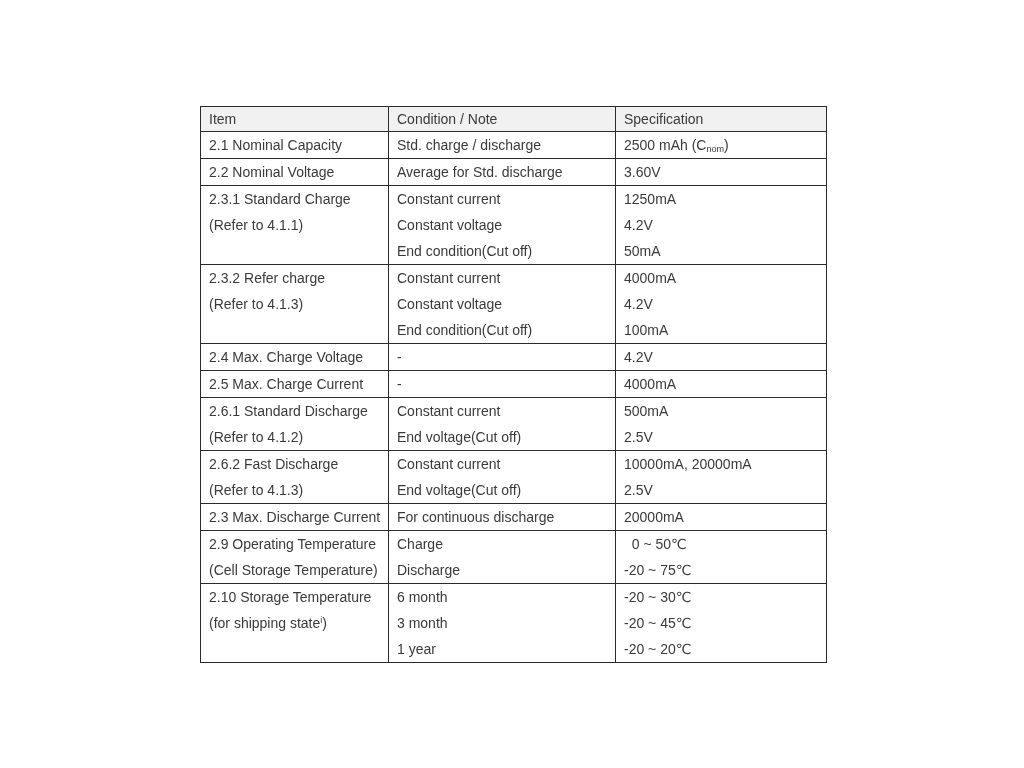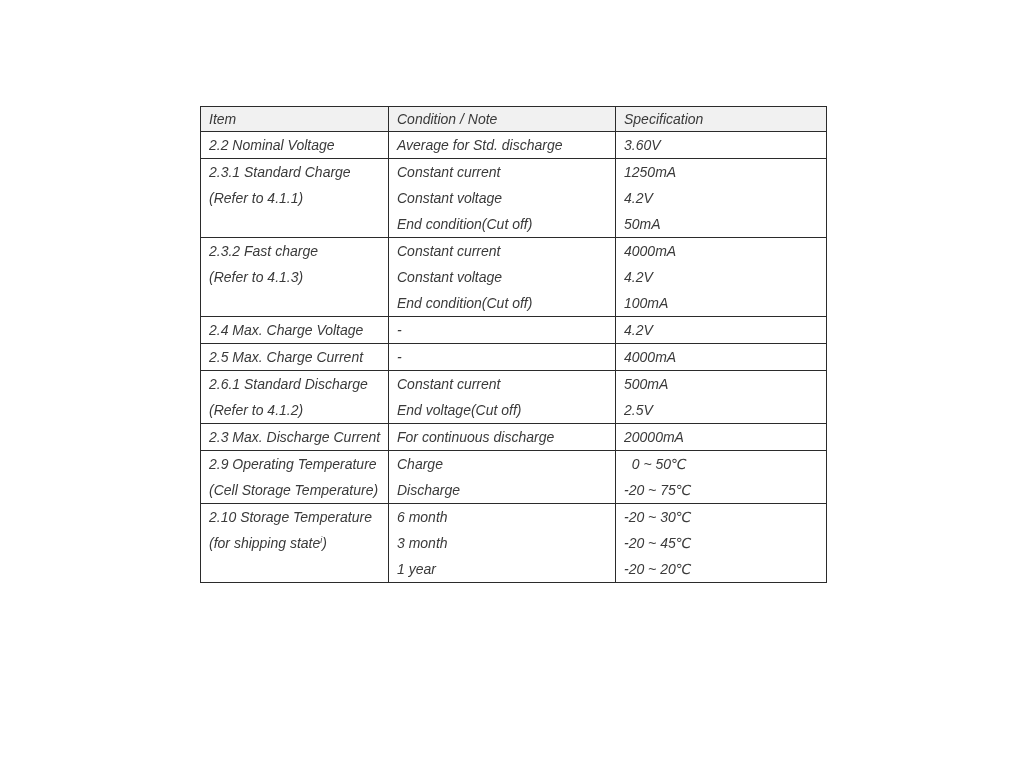--- a/index.html
+++ b/index.html
@@ -8,21 +8,21 @@
     --text-color: #3a3a3a;
     --page-bg: #ffffff;
   }
   *{ margin:0; padding:0; box-sizing:border-box; }
   html,body{
     width:1024px; height:768px;
     background: var(--page-bg);
     font-family: "Liberation Sans", "DejaVu Sans", sans-serif;
     overflow:hidden;
   }
-  .page{ position:relative; width:1024px; height:768px;font-style:italic; }
+  .page{ position:relative; width:1024px; height:768px; }
   table.spec{
     position:absolute; left:200px; top:106px;
     width:626px;
     border-collapse:collapse;
     table-layout:fixed;
     color:var(--text-color);
     font-size:14px;
   }
   table.spec th, table.spec td{
     border:1.5px solid var(--border-color);
@@ -62,20 +62,31 @@
     <thead>
       <tr>
         <th>Item</th>
         <th>Condition / Note</th>
         <th>Specification</th>
       </tr>
     </thead>
     <tbody>
         <tr>
           <td>
+            <div class="cell-line">2.1 Nominal Capacity</div>
+          </td>
+          <td>
+            <div class="cell-line">Std. charge / discharge</div>
+          </td>
+          <td>
+            <div class="cell-line">2500 mAh (C<sub>nom</sub>)</div>
+          </td>
+        </tr>
+        <tr>
+          <td>
             <div class="cell-line">2.2 Nominal Voltage</div>
           </td>
           <td>
             <div class="cell-line">Average for Std. discharge</div>
           </td>
           <td>
             <div class="cell-line">3.60V</div>
           </td>
         </tr>
         <tr>
@@ -89,21 +100,21 @@
             <div class="cell-line">End condition(Cut off)</div>
           </td>
           <td>
             <div class="cell-line">1250mA</div>
             <div class="cell-line">4.2V</div>
             <div class="cell-line">50mA</div>
           </td>
         </tr>
         <tr>
           <td>
-            <div class="cell-line">2.3.2 Fast charge</div>
+            <div class="cell-line">2.3.2 Refer charge</div>
             <div class="cell-line">(Refer to 4.1.3)</div>
           </td>
           <td>
             <div class="cell-line">Constant current</div>
             <div class="cell-line">Constant voltage</div>
             <div class="cell-line">End condition(Cut off)</div>
           </td>
           <td>
             <div class="cell-line">4000mA</div>
             <div class="cell-line">4.2V</div>
@@ -136,20 +147,34 @@
           <td>
             <div class="cell-line">2.6.1 Standard Discharge</div>
             <div class="cell-line">(Refer to 4.1.2)</div>
           </td>
           <td>
             <div class="cell-line">Constant current</div>
             <div class="cell-line">End voltage(Cut off)</div>
           </td>
           <td>
             <div class="cell-line">500mA</div>
+            <div class="cell-line">2.5V</div>
+          </td>
+        </tr>
+        <tr>
+          <td>
+            <div class="cell-line">2.6.2 Fast Discharge</div>
+            <div class="cell-line">(Refer to 4.1.3)</div>
+          </td>
+          <td>
+            <div class="cell-line">Constant current</div>
+            <div class="cell-line">End voltage(Cut off)</div>
+          </td>
+          <td>
+            <div class="cell-line">10000mA, 20000mA</div>
             <div class="cell-line">2.5V</div>
           </td>
         </tr>
         <tr>
           <td>
             <div class="cell-line">2.3 Max. Discharge Current</div>
           </td>
           <td>
             <div class="cell-line">For continuous discharge</div>
           </td>

